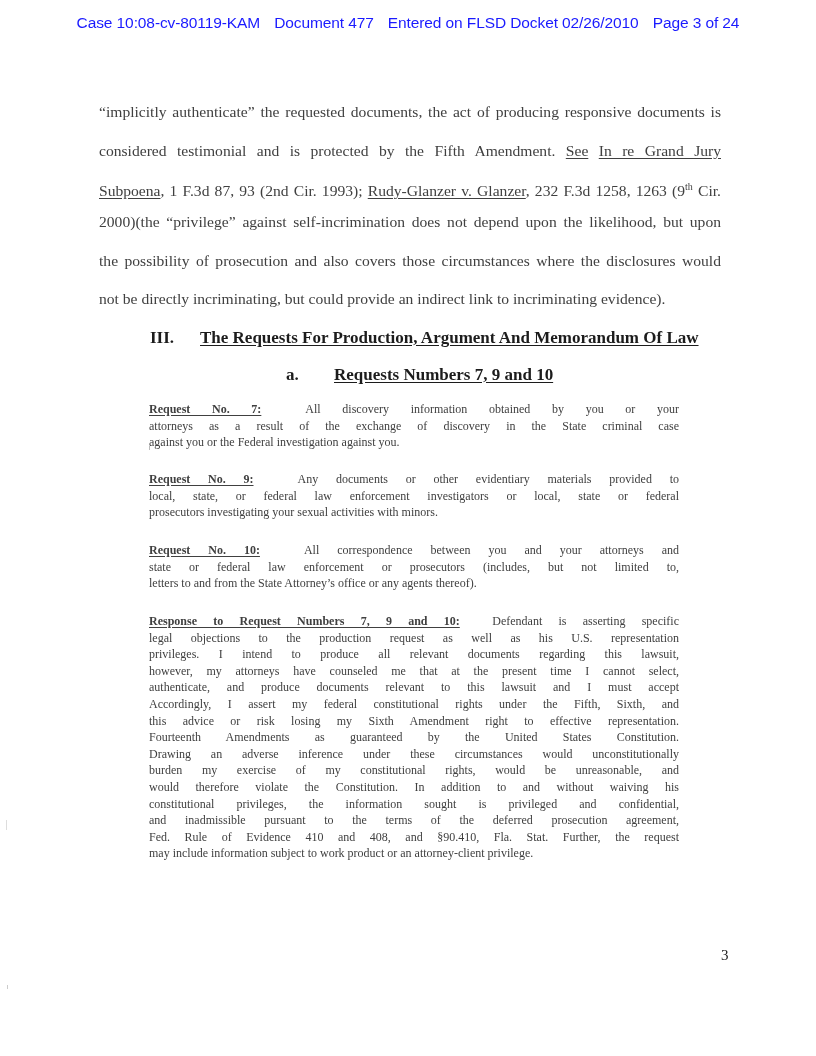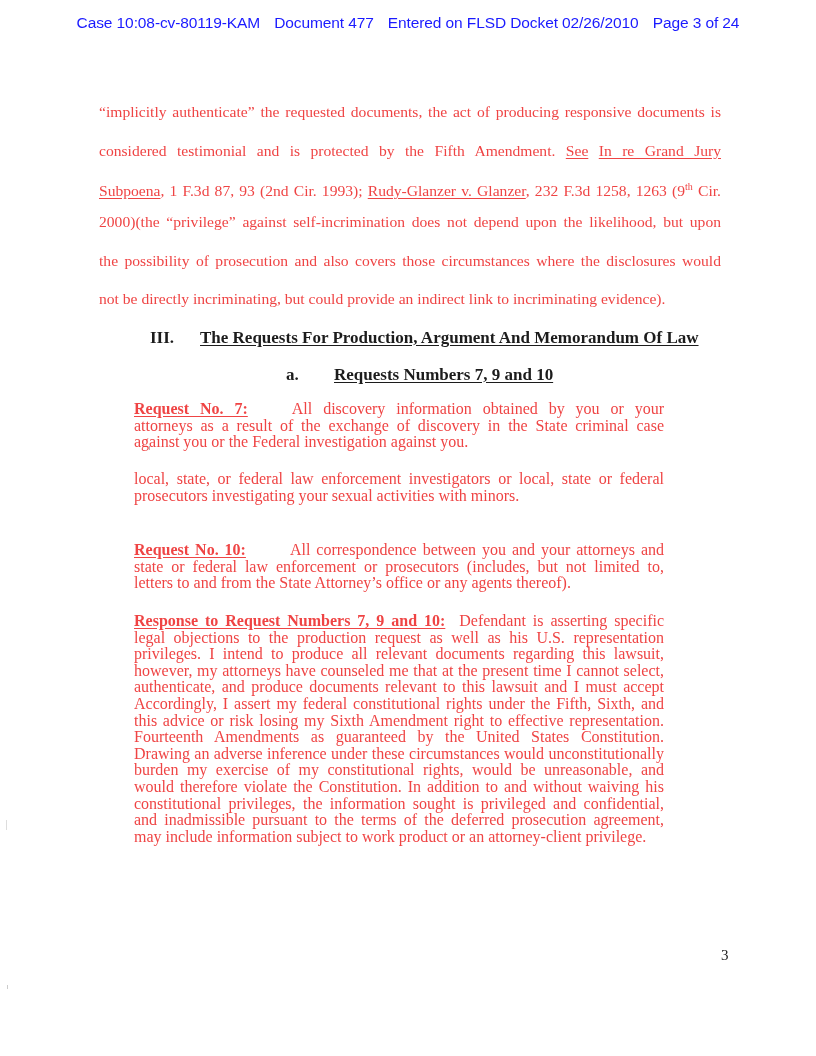--- a/index.html
+++ b/index.html
@@ -4,29 +4,29 @@
 <style>
   html, body { margin: 0; padding: 0; background: #ffffff; }
   body { width: 816px; height: 1056px; position: relative; overflow: hidden; }
   .page { position: absolute; left: 0; top: 0; width: 816px; height: 1056px; background: #fff; }
   .header {
     position: absolute; left: 0; top: 14px; width: 816px; text-align: center;
     font-family: "Liberation Sans", sans-serif; font-size: 15.5px; color: #1a1aff;
     white-space: pre; letter-spacing: -0.1px;
   }
   .header span { margin: 0 7px; }
-  .serif { font-family: "Liberation Serif", serif; color: #ef4444; }
+  .serif { font-family: "Liberation Serif", serif; color: #404040; }
   .line {
     position: absolute; left: 99px; width: 622px; font-size: 15.6px; white-space: nowrap;
     text-align: justify; text-align-last: justify;
   }
   .line.last { text-align-last: left; }
   .u { text-decoration: underline; text-underline-offset: 2px; }
   .heading { position: absolute; font-family: "Liberation Serif", serif; font-weight: bold; font-size: 17px; color: #1c1c1c; white-space: nowrap; }
-  .block { position: absolute; left: 134px; width: 530px; font-size: 16px; line-height: 16.6px; }
+  .block { position: absolute; left: 149px; width: 530px; font-size: 12px; line-height: 16.6px; }
   .bl { display: block; text-align: justify; text-align-last: justify; white-space: nowrap; }
   .bl.last { text-align-last: left; }
   .label { font-weight: bold; text-decoration: underline; text-underline-offset: 2px; }
   .gap { display: inline-block; width: 44px; }
   .page-number { position: absolute; left: 721px; top: 947px; font-family: "Liberation Serif", serif; font-size: 15px; color: #222; }
   .speck { position: absolute; width: 1px; background: #bbb; }
 </style>
 </head>
 <body>
 
@@ -47,20 +47,21 @@
   <div class="heading" style="left:286px; top:365px">a.</div>
   <div class="heading u" style="left:334px; top:365px">Requests Numbers 7, 9 and 10</div>
 
   <div class="block serif" style="top:401px">
     <span class="bl"><span class="label">Request No. 7:</span><span class="gap"></span><span>All discovery information obtained by you or your</span></span>
     <span class="bl">attorneys as a result of the exchange of discovery in the State criminal case</span>
     <span class="bl last">against you or the Federal investigation against you.</span>
   </div>
 
   <div class="block serif" style="top:471px">
+    <span class="bl"><span class="label">Request No. 9:</span><span class="gap"></span><span>Any documents or other evidentiary materials provided to</span></span>
     <span class="bl">local, state, or federal law enforcement investigators or local, state or federal</span>
     <span class="bl last">prosecutors investigating your sexual activities with minors.</span>
   </div>
 
   <div class="block serif" style="top:542px">
     <span class="bl"><span class="label">Request No. 10:</span><span class="gap"></span><span>All correspondence between you and your attorneys and</span></span>
     <span class="bl">state or federal law enforcement or prosecutors (includes, but not limited to,</span>
     <span class="bl last">letters to and from the State Attorney’s office or any agents thereof).</span>
   </div>
 
@@ -71,20 +72,21 @@
     <span class="bl">however, my attorneys have counseled me that at the present time I cannot select,</span>
     <span class="bl">authenticate, and produce documents relevant to this lawsuit and I must accept</span>
     <span class="bl">Accordingly, I assert my federal constitutional rights under the Fifth, Sixth, and</span>
     <span class="bl">this advice or risk losing my Sixth Amendment right to effective representation.</span>
     <span class="bl">Fourteenth Amendments as guaranteed by the United States Constitution.</span>
     <span class="bl">Drawing an adverse inference under these circumstances would unconstitutionally</span>
     <span class="bl">burden my exercise of my constitutional rights, would be unreasonable, and</span>
     <span class="bl">would therefore violate the Constitution.  In addition to and without waiving his</span>
     <span class="bl">constitutional privileges, the information sought is privileged and confidential,</span>
     <span class="bl">and inadmissible pursuant to the terms of the deferred prosecution agreement,</span>
+    <span class="bl">Fed. Rule of Evidence 410 and 408, and §90.410, Fla. Stat.  Further, the request</span>
     <span class="bl last">may include information subject to work product or an attorney-client privilege.</span>
   </div>
 
   <div class="page-number">3</div>
 
   <div class="speck" style="left:149px; top:446px; height:4px"></div>
   <div class="speck" style="left:6px; top:820px; height:10px; background:#ddd"></div>
   <div class="speck" style="left:7px; top:985px; height:4px; background:#ccc"></div>
 </div>
 

